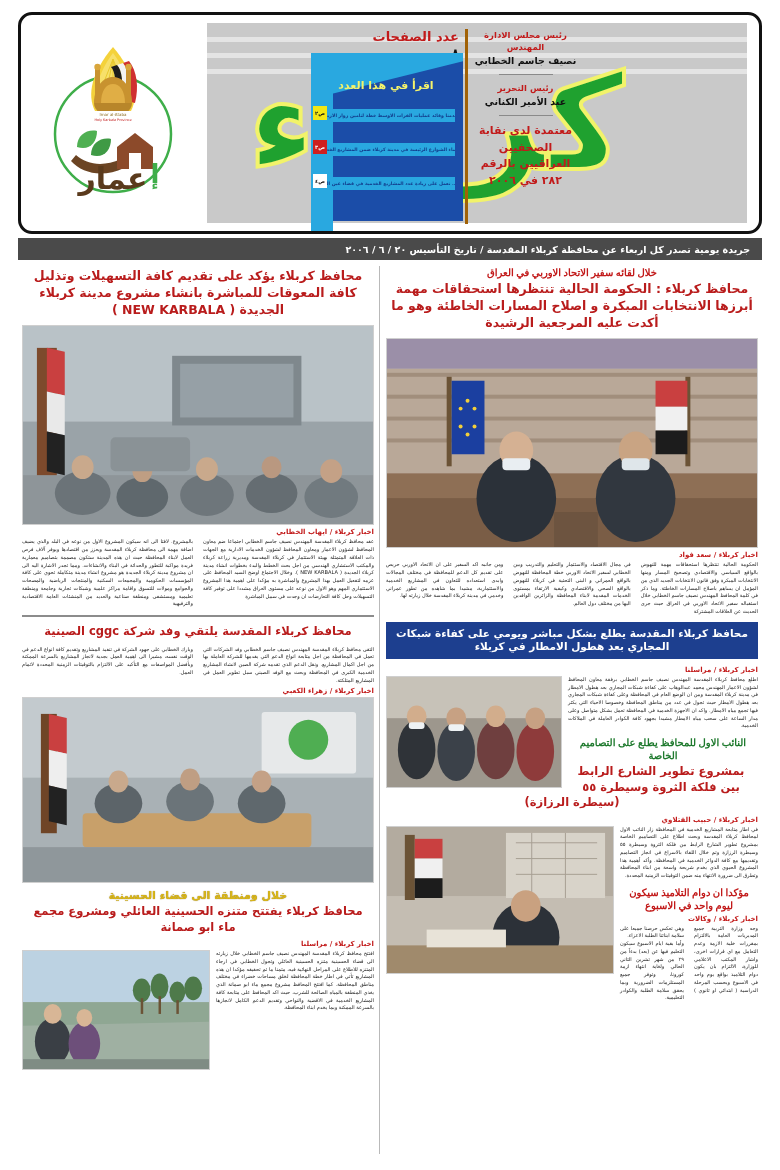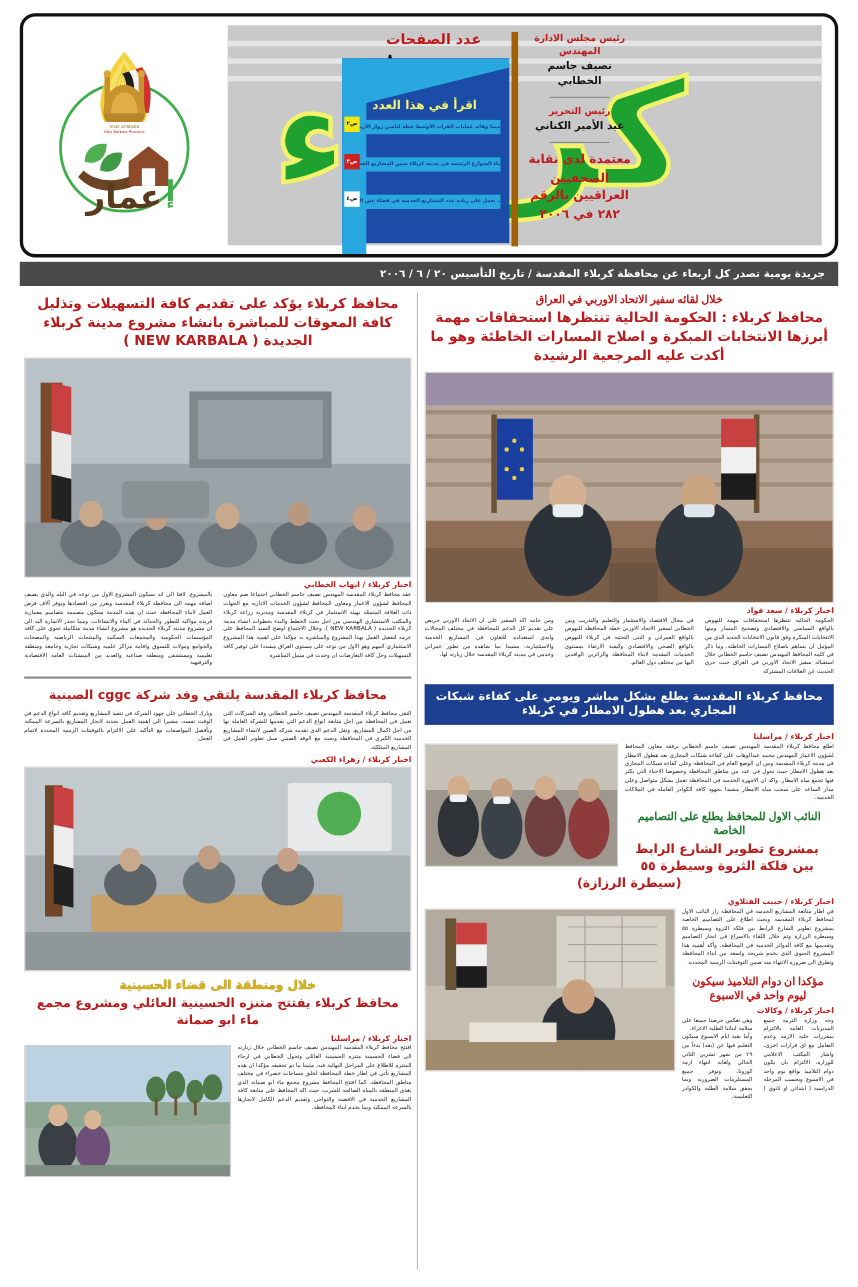--- a/index.html
+++ b/index.html
@@ -28,30 +28,30 @@
     display:flex;align-items:center;justify-content:center;
     font-size:132px;font-weight:bold;color:#1fa12f;
     -webkit-text-stroke:4px #f2f36a;
     letter-spacing:-2px;line-height:1;
     text-shadow:0 0 2px #f2f36a;
     white-space:nowrap;
   }
   
   .staff{
     position:absolute;right:182px;top:14px;width:112px;height:195px;
-    text-align:center;border-left:6px solid #a16207;
+    text-align:center;border-left:3px solid #a16207;
     padding-left:6px;box-sizing:border-box;
   }
   .staff .lbl{font-size:8.5px;color:#c21a1a;font-weight:bold;line-height:1.45;}
   .staff .nm{font-size:9.5px;color:#111;font-weight:bold;line-height:1.45;}
   .staff .rule{width:54px;height:1px;background:#8a8a8a;margin:7px auto;}
   .staff .cert{font-size:11px;color:#c21a1a;font-weight:bold;line-height:1.5;}
   
   .pagecount{
-    position:absolute;right:316px;top:14px;width:92px;text-align:left;
+    position:absolute;right:300px;top:14px;width:92px;text-align:right;
   }
   .pagecount .t{font-size:13px;font-weight:bold;color:#c21a1a;}
   .pagecount .n{font-size:12px;font-weight:bold;color:#111;margin-top:2px;}
   .indexbox{
     position:absolute;right:296px;top:16px;width:152px;height:190px;
   }
   .idx-bg{position:absolute;inset:0;background:#1b4da8;}
   .idx-cyan{
     position:absolute;left:0;top:0;width:152px;height:46px;background:#29a8e0;
     clip-path:polygon(0 0,100% 0,100% 18%,0 100%);
@@ -188,21 +188,21 @@
 
     <div class="pagecount">
       <div class="t">عدد الصفحات</div>
       <div class="n">٨</div>
     </div>
 
     <div class="indexbox" style="top:38px;height:168px;">
       <div class="idx-bg"></div>
       <div class="idx-cyan"></div>
       <div class="idx-cyan2"></div>
-      <div class="idx-title" style="top:36px;">اقرأ في هذا العدد</div>
+      <div class="idx-title" style="top:26px;">اقرأ في هذا العدد</div>
       <div class="idx-row r1" style="top:56px;">محافظ كربلاء ... قدمنا وقائد عمليات الفرات الاوسط خطة لتامين زوار الاربعين</div>
       <div class="idx-num n1" style="top:53px;">ص٢</div>
       <div class="idx-row r2" style="top:90px;">اكساء الشوارع الرئيسة في مدينة كربلاء ضمن المشاريع الخدمية</div>
       <div class="idx-num n2" style="top:87px;">ص٣</div>
       <div class="idx-row r3" style="top:124px;">نائب المحافظ ... نعمل على زيادة عدد المشاريع الخدمية في قضاء عين التمر</div>
       <div class="idx-num n3" style="top:121px;">ص٤</div>
     </div>
 
     <div class="staff">
       <div class="lbl">رئيس مجلس الادارة</div>

